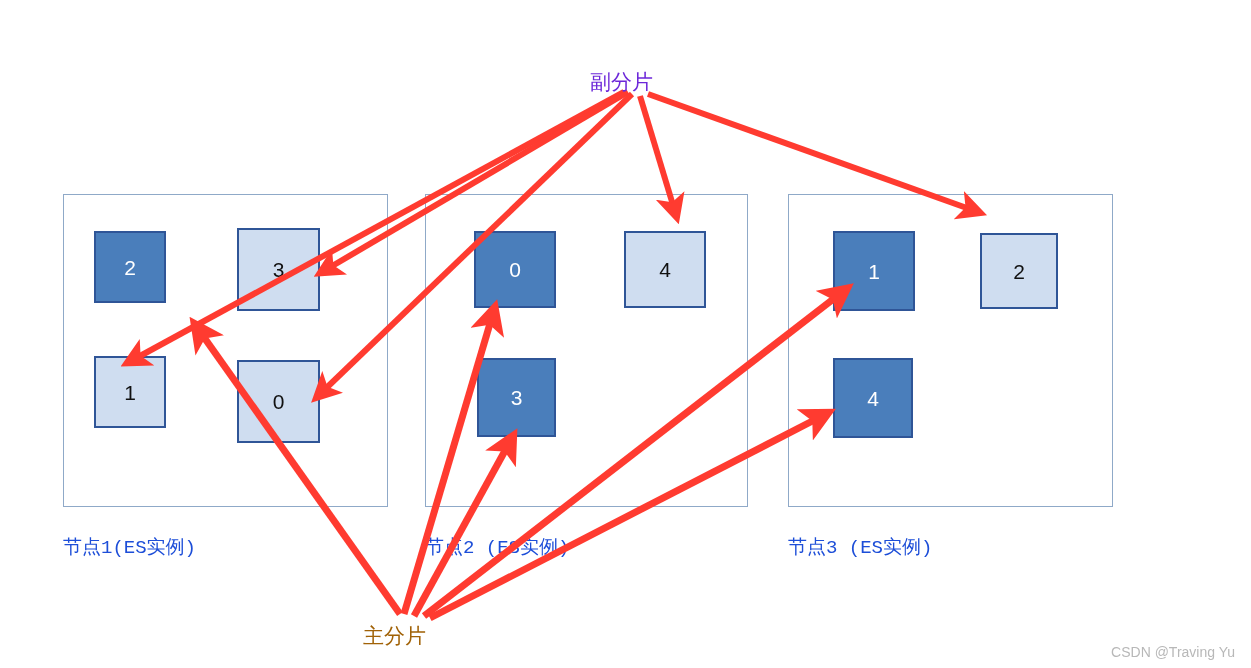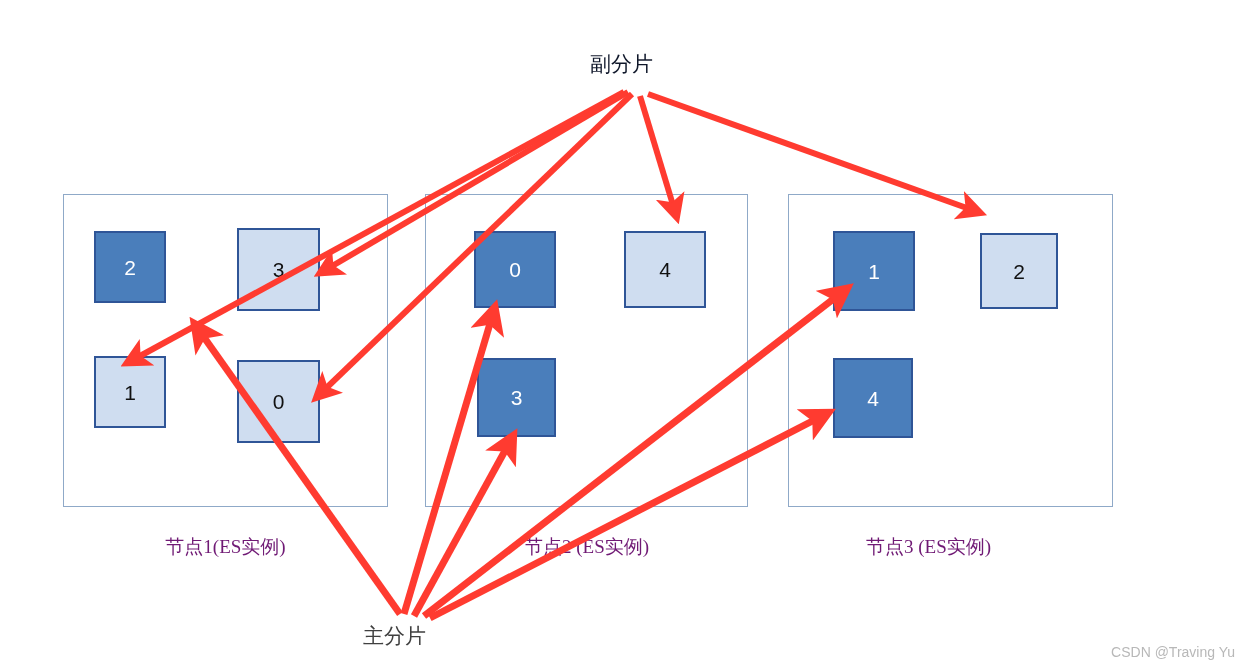--- a/index.html
+++ b/index.html
@@ -8,22 +8,22 @@
   #stage{position:absolute;left:0;top:0;width:1251px;height:668px;}
 
   .node-box{position:absolute;border:1.5px solid #8fa9c8;background:transparent;box-sizing:border-box;}
 
   .shard{position:absolute;box-sizing:border-box;border:2px solid #2f5597;
          display:flex;align-items:center;justify-content:center;
          font-size:21px;line-height:1;}
   .shard.primary{background:#4a7ebb;color:#ffffff;}
   .shard.replica{background:#cfddf0;color:#111111;}
 
-  .node-label{position:absolute;font-size:19px;color:#701a75;white-space:nowrap;
-              text-align:center;font-family:Liberation Serif, serif;}
+  .node-label{position:absolute;font-size:19px;color:#1d4ed8;white-space:nowrap;
+              text-align:left;font-family:Liberation Mono, monospace;}
 
   .tag{position:absolute;font-size:21px;color:#ff3b30;white-space:nowrap;
        font-family:"Liberation Serif","DejaVu Serif",serif;}
 
   .watermark{position:absolute;right:16px;bottom:8px;font-size:14px;color:#b8b8b8;
              white-space:nowrap;}
 
   svg.arrows{position:absolute;left:0;top:0;width:1251px;height:668px;pointer-events:none;}
 </style>
 </head>
@@ -63,21 +63,21 @@
       <div class="shard replica" style="left: 980px; top: 233px; width: 78px; height: 76px; border-color: rgb(47, 85, 151); background: rgb(207, 221, 240);">
         <span>2</span>
       </div>
       <div class="shard primary" style="left: 833px; top: 358px; width: 80px; height: 80px; border-color: rgb(47, 85, 151); background: rgb(74, 126, 187);">
         <span>4</span>
       </div>
     </div>
 
   <div class="node-label" id="node-label-0" style="left: 63px; top: 534px; width: 325px;">节点1(ES实例)</div>
   <div class="node-label" id="node-label-1" style="left: 425px; top: 534px; width: 323px;">节点2 (ES实例)</div>
-  <div class="node-label" id="node-label-2" style="left: 766px; top: 534px; width: 325px;">节点3 (ES实例)</div>
+  <div class="node-label" id="node-label-2" style="left: 788px; top: 534px; width: 325px;">节点3 (ES实例)</div>
 
   <svg class="arrows" id="arrow-layer" viewBox="0 0 1251 668">
     <defs>
       <marker id="ah" markerWidth="5" markerHeight="5" refX="3.4" refY="2.5" orient="auto" markerUnits="strokeWidth">
         <path d="M0,0 L5,2.5 L0,5 L1.2,2.5 Z" fill="#ff3b30"></path>
       </marker>
     </defs>
     <g id="arrow-group">
         <line x1="624" y1="92" x2="129" y2="362" stroke="#ff3b30" stroke-width="6" marker-end="url(#ah)"></line>
         <line x1="628" y1="92" x2="322" y2="272" stroke="#ff3b30" stroke-width="6" marker-end="url(#ah)"></line>
@@ -85,17 +85,17 @@
         <line x1="640" y1="96" x2="676" y2="215" stroke="#ff3b30" stroke-width="6" marker-end="url(#ah)"></line>
         <line x1="648" y1="94" x2="978" y2="212" stroke="#ff3b30" stroke-width="6" marker-end="url(#ah)"></line>
         <line x1="400" y1="614" x2="196" y2="326" stroke="#ff3b30" stroke-width="7" marker-end="url(#ah)"></line>
         <line x1="404" y1="614" x2="494" y2="310" stroke="#ff3b30" stroke-width="7" marker-end="url(#ah)"></line>
         <line x1="414" y1="616" x2="512" y2="438" stroke="#ff3b30" stroke-width="7" marker-end="url(#ah)"></line>
         <line x1="424" y1="616" x2="845" y2="290" stroke="#ff3b30" stroke-width="7" marker-end="url(#ah)"></line>
         <line x1="430" y1="618" x2="826" y2="414" stroke="#ff3b30" stroke-width="7" marker-end="url(#ah)"></line>
       </g>
   </svg>
 
-  <div class="tag" id="tag-replica" style="left: 590px; top: 50px; color: #0f172a; text-align: right;">副分片</div>
-  <div class="tag" id="tag-primary" style="left: 363px; top: 622px; color: #404040;">主分片</div>
+  <div class="tag" id="tag-replica" style="left: 590px; top: 68px; color: #6d28d9; text-align: right;">副分片</div>
+  <div class="tag" id="tag-primary" style="left: 363px; top: 622px; color: #a16207;">主分片</div>
 
   <div class="watermark">CSDN @Traving Yu</div>
 </div>
 
 </body></html>

